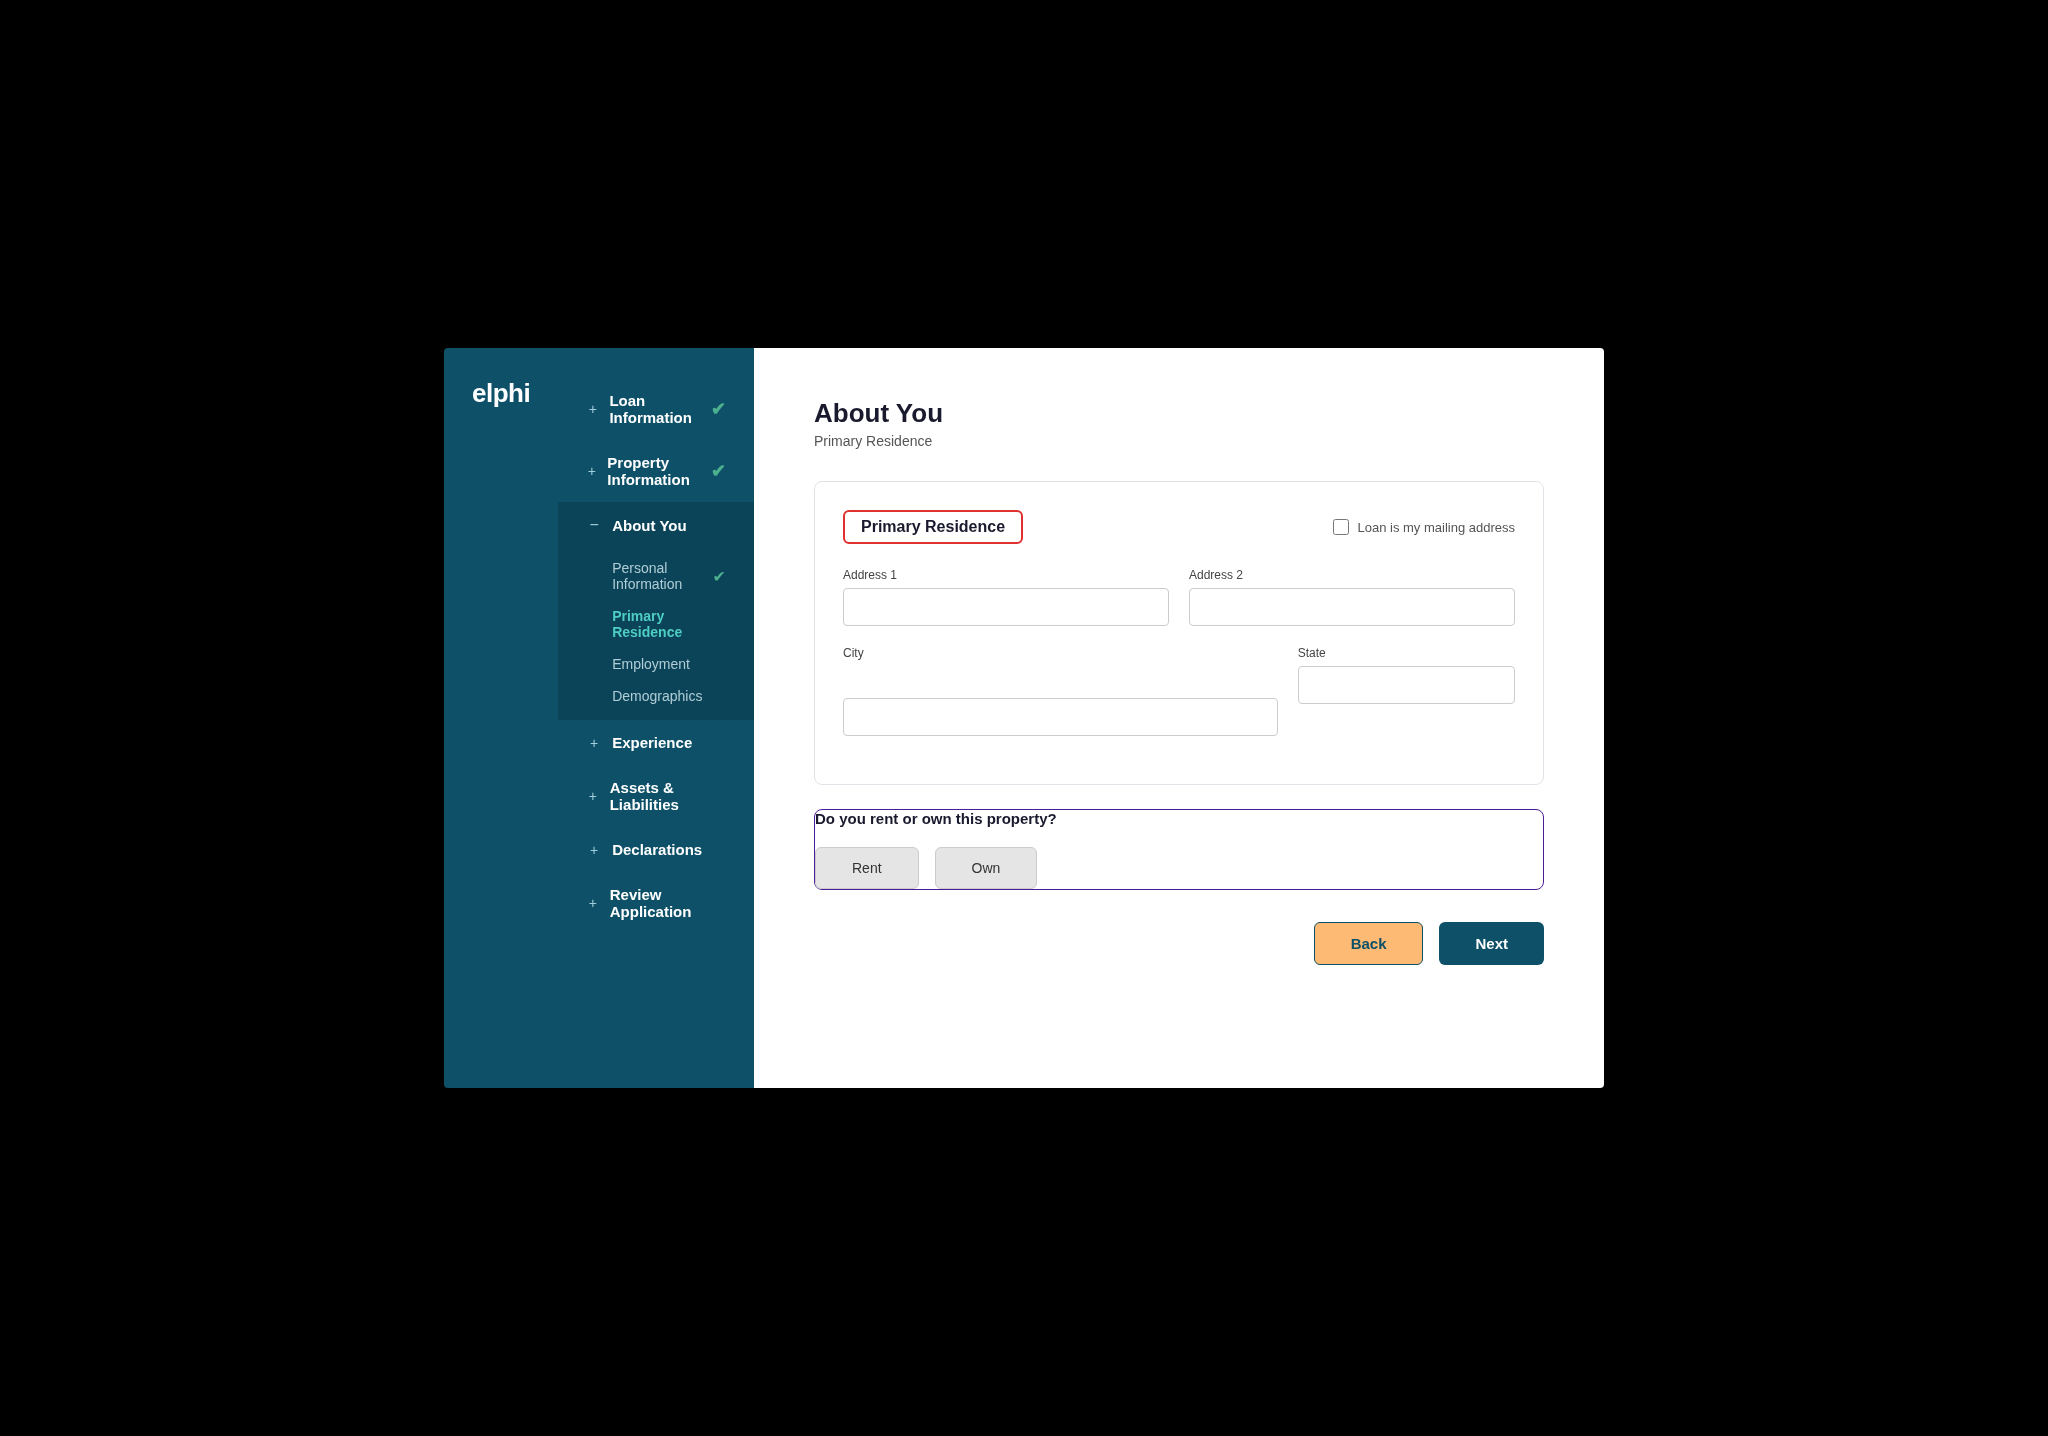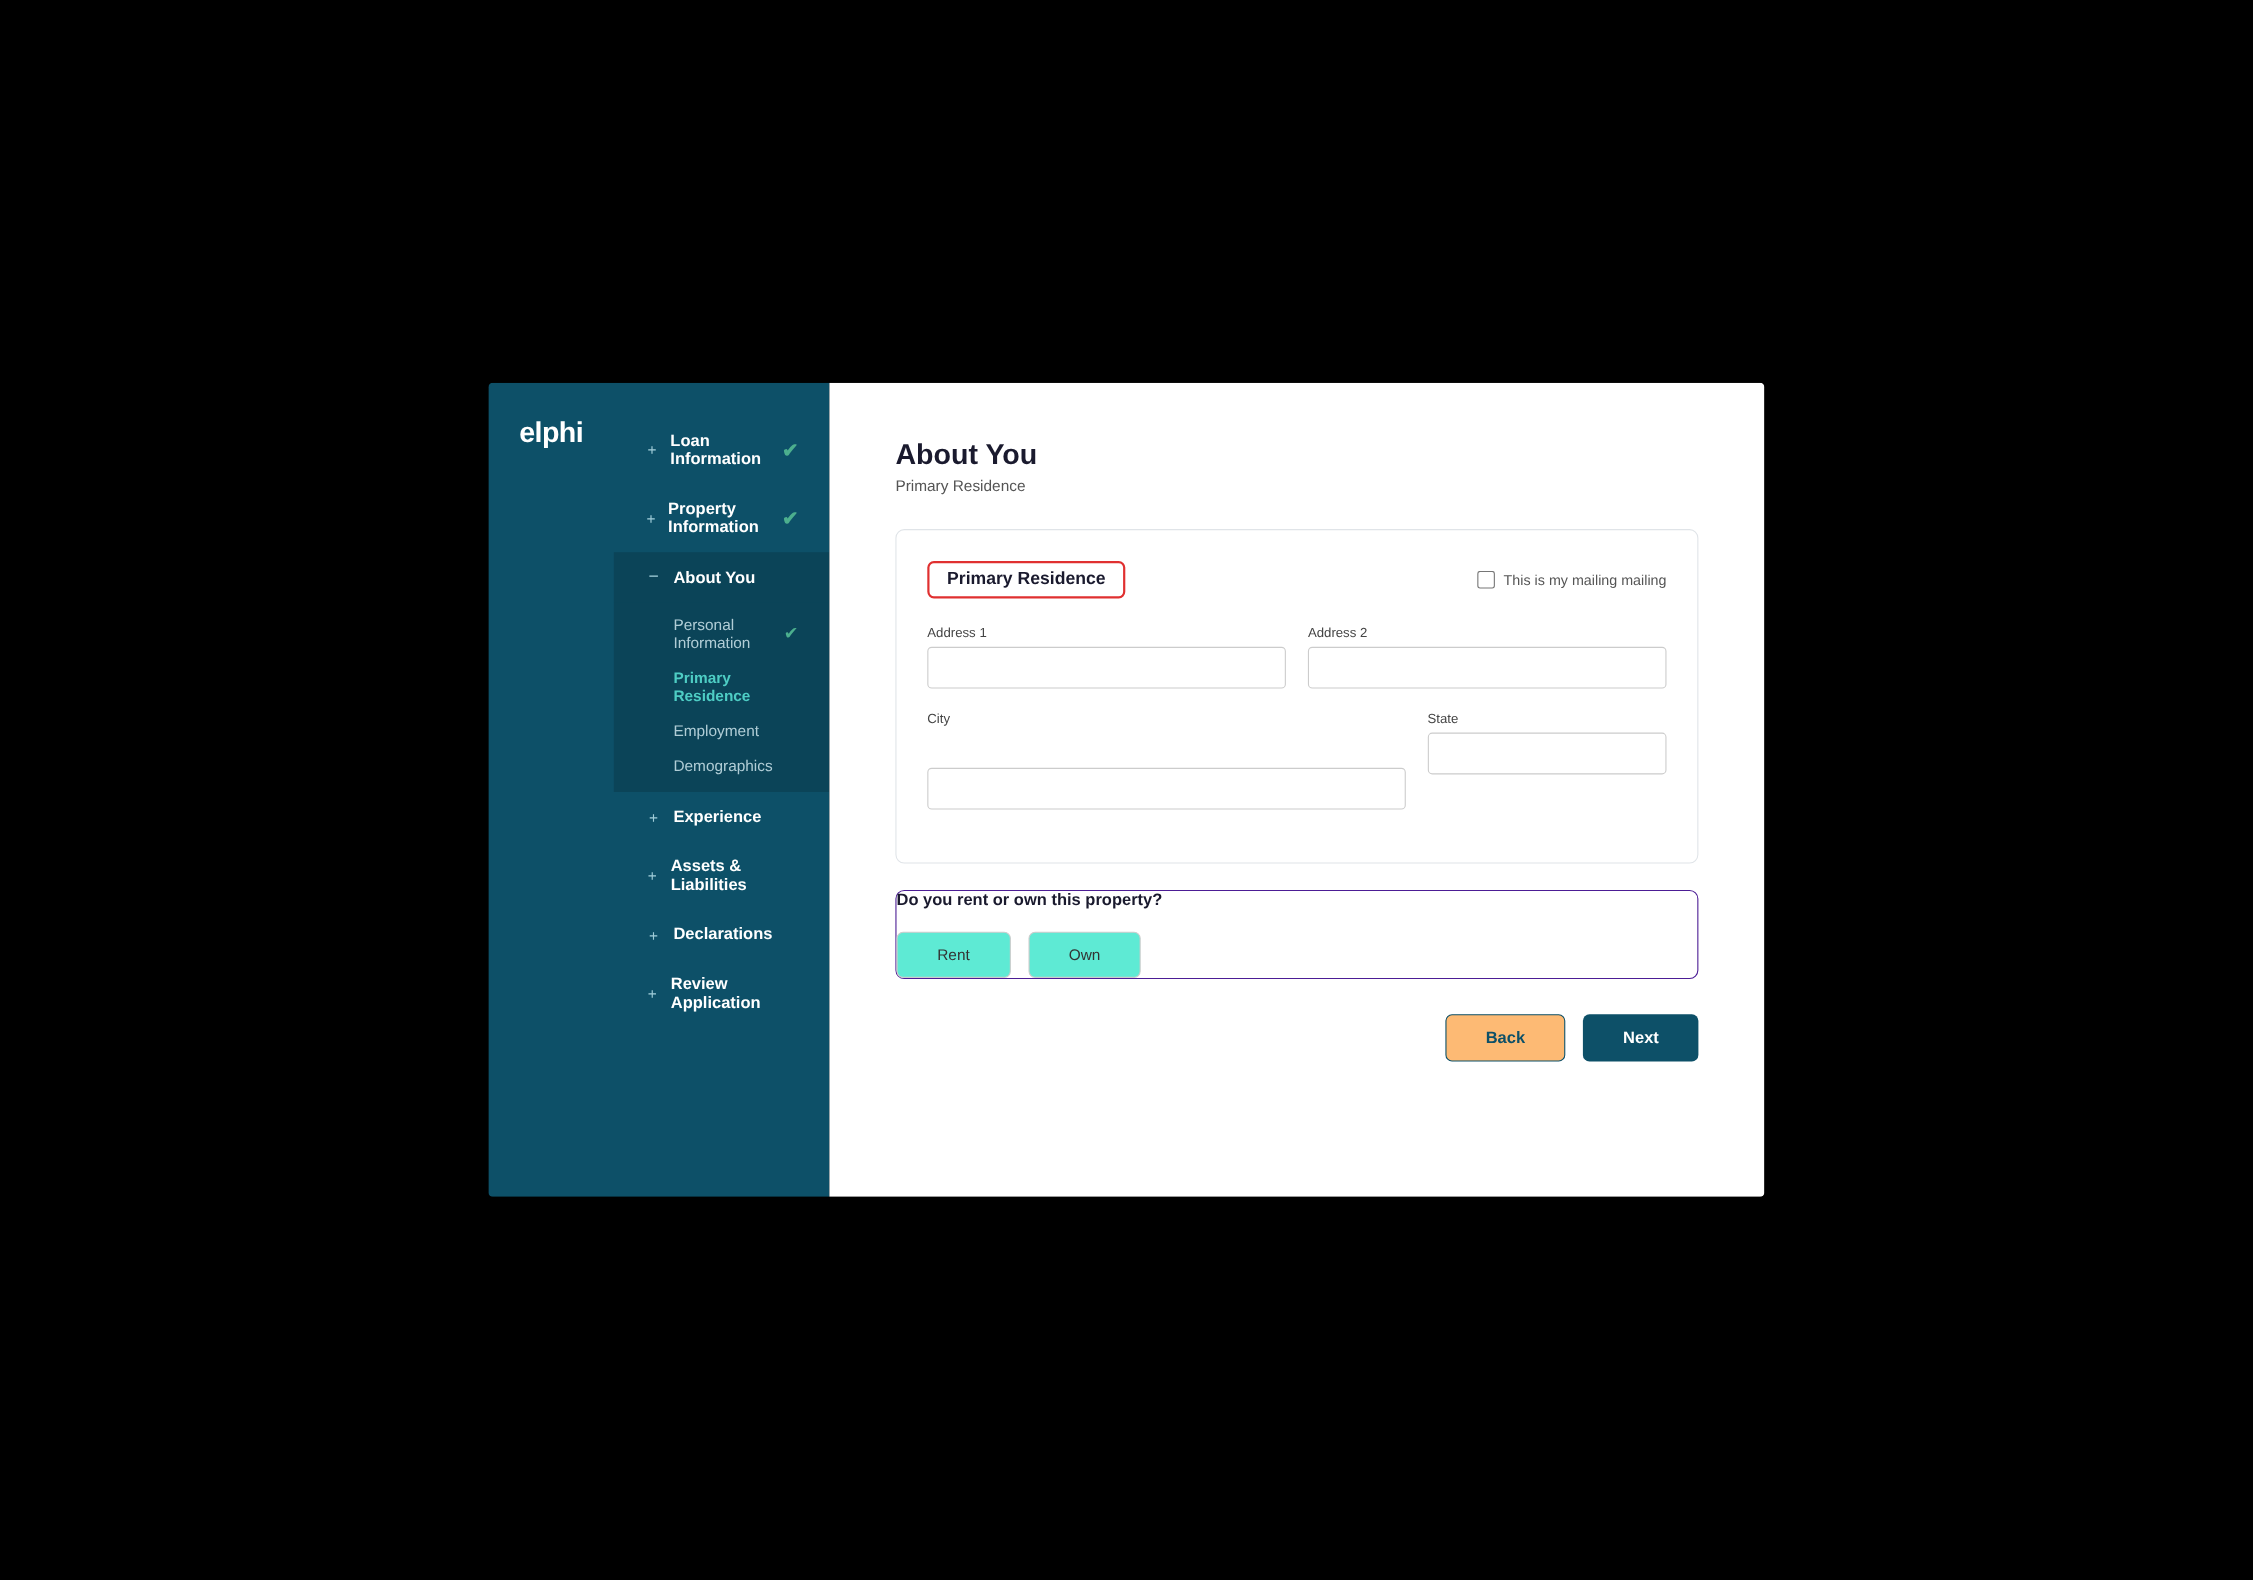--- a/index.html
+++ b/index.html
@@ -192,21 +192,21 @@
       margin-bottom: 20px;
     }
     .rent-own-options {
       display: flex;
       gap: 16px;
     }
     .option-btn {
       border: 1px solid #ccc;
       border-radius: 6px;
       padding: 12px 36px;
-      background: #5eead4;
+      background: #e5e5e5;
       font-size: 14px;
       color: #333;
       cursor: pointer;
       font-weight: 500;
     }
     
     .footer-buttons {
       display: flex;
       justify-content: flex-end;
       gap: 16px;
@@ -315,21 +315,21 @@
 
     <main class="main-content">
       <h1 class="page-title">About You</h1>
       <p class="page-subtitle">Primary Residence</p>
 
       <div class="card">
         <div class="card-header">
           <span class="card-title">Primary Residence</span>
           <label class="mailing-checkbox">
             <input type="checkbox" style="">
-            <span>This is my mailing mailing</span>
+            <span>Loan is my mailing address</span>
           </label>
         </div>
 
         <div class="form-row">
           <div class="form-group half">
             <label class="form-label">Address 1</label>
             <input class="form-input" type="text" style="">
           </div>
           <div class="form-group half">
             <label class="form-label">Address 2</label>

